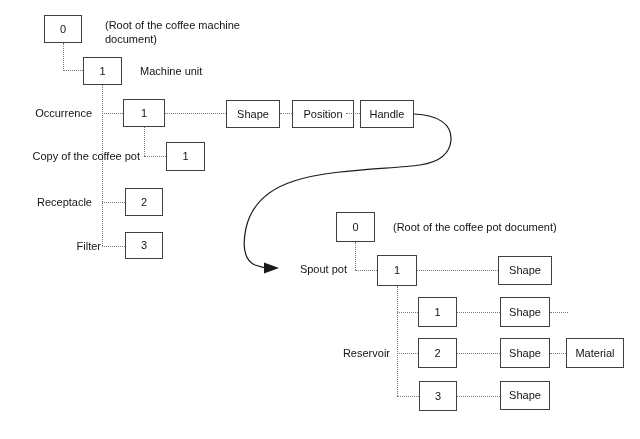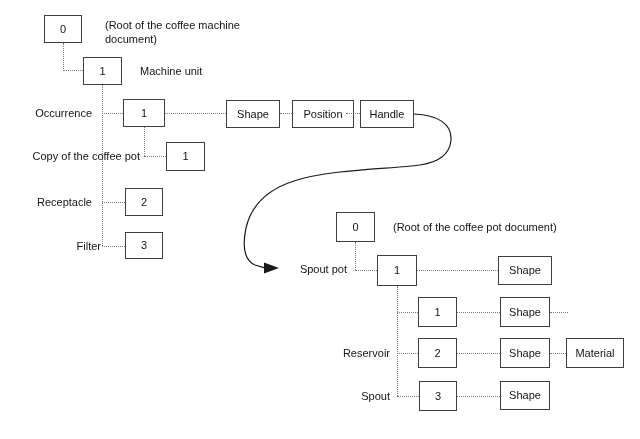--- a/index.html
+++ b/index.html
@@ -103,19 +103,18 @@
   <div class="hline" style="left:550px; top:312px; width:18px;"></div>
 
   <div class="lbl r" style="left:300px; top:347px; width:90px;">Reservoir</div>
   <div class="hline" style="left:397px; top:353px; width:21px;"></div>
   <div class="node" style="left:418px; top:338px; width:39px; height:30px;">2</div>
   <div class="hline" style="left:457px; top:353px; width:43px;"></div>
   <div class="attr" style="left:500px; top:338px; width:50px; height:30px;">Shape</div>
   <div class="hline" style="left:550px; top:353px; width:16px;"></div>
   <div class="attr" style="left:566px; top:338px; width:58px; height:30px;">Material</div>
 
-  <div class="lbl r" style="left:300px; top:390px; width:90px;">Spout</div>
   <div class="hline" style="left:397px; top:396px; width:22px;"></div>
   <div class="node" style="left:419px; top:381px; width:38px; height:30px;">3</div>
   <div class="hline" style="left:457px; top:396px; width:43px;"></div>
   <div class="attr" style="left:500px; top:381px; width:50px; height:29px;">Shape</div>
 
 </div>
 
 </body></html>

